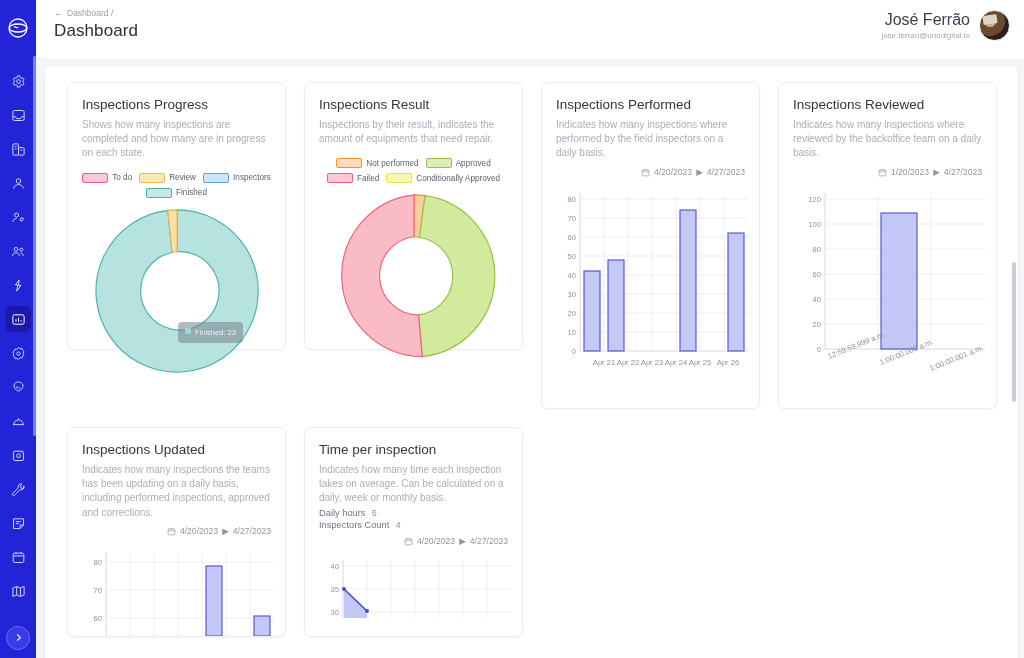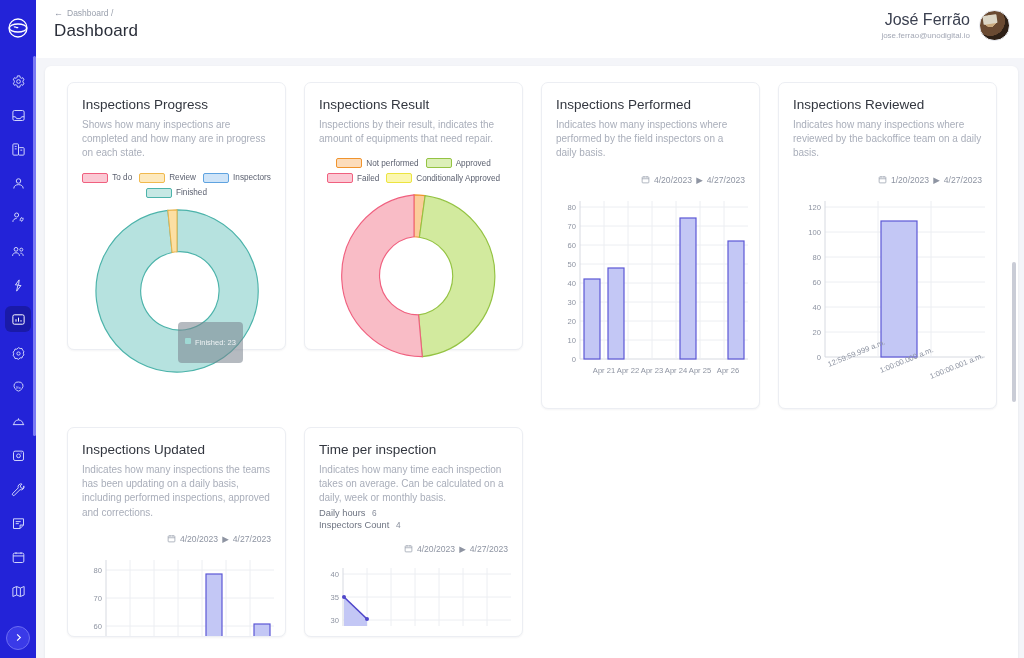--- a/index.html
+++ b/index.html
@@ -92,37 +92,37 @@
     position: relative;
   }
   .card-w { width: 219px; }
   .card-h1 { height: 268px; }
   .card-h2 { height: 327px; }
   .card-title { font-size: 13.5px; color: #32363f; font-weight: 400; margin-bottom: 6px; }
   .card-desc { font-size: 10px; line-height: 1.42; color: #a9aeba; }
   .kv { font-size: 9.3px; color: #6e7482; margin-top: 2px; }
   .kv .v { color: #878d9b; font-size: 8.3px; margin-left: 4px; }
   .daterange {
-    font-size: 8.6px; color: #8e94a2; text-align: right; margin-top: 14px;
-    display: flex; align-items: flex-start; justify-content: flex-end; gap: 4px;
+    font-size: 8.6px; color: #8e94a2; text-align: right; margin-top: 6px;
+    display: flex; align-items: flex-end; justify-content: flex-end; gap: 4px;
   }
   .cal-ico { width: 9px; height: 9px; display:inline-block; }
 
   
   .legend { display: flex; flex-wrap: wrap; justify-content: center; gap: 5px 7px; margin-top: 12px; }
   .lg { display: flex; align-items: center; gap: 4px; font-size: 8.2px; color: #5c6170; }
   .sw { width: 26px; height: 10px; border-radius: 2px; border: 1px solid; }
 
   
   .donut-wrap { position: relative; width: 100%; height: 170px; margin-top: 8px; }
   .donut { position: absolute; left: 50%; top: 0; transform: translateX(-50%); }
   .tooltip {
     position: absolute; left: 96px; top: 116px;
     background: rgba(120,130,140,.55); color: #eef2f4;
-    font-size: 7.5px; padding: 16px 7px; border-radius: 4px;
+    font-size: 7.5px; padding: 6px 7px; border-radius: 4px;
     display: flex; align-items: flex-start; gap: 4px; white-space: nowrap;
   }
   .tt-sw { width: 6px; height: 6px; background: #9fd9d4; border-radius: 1px; display:inline-block; }
 
   
   .chart { position: relative; width: 100%; margin-top: 10px; }
   .axis-label { font-size: 7.6px; fill: #8d93a1; }
   .gridline { stroke: #eceef2; stroke-width: 1; }
   .axisline { stroke: #d7dae1; stroke-width: 1; }
   .bar { fill: #c3c7f5; stroke: #5c57d6; stroke-width: 1.2; }

